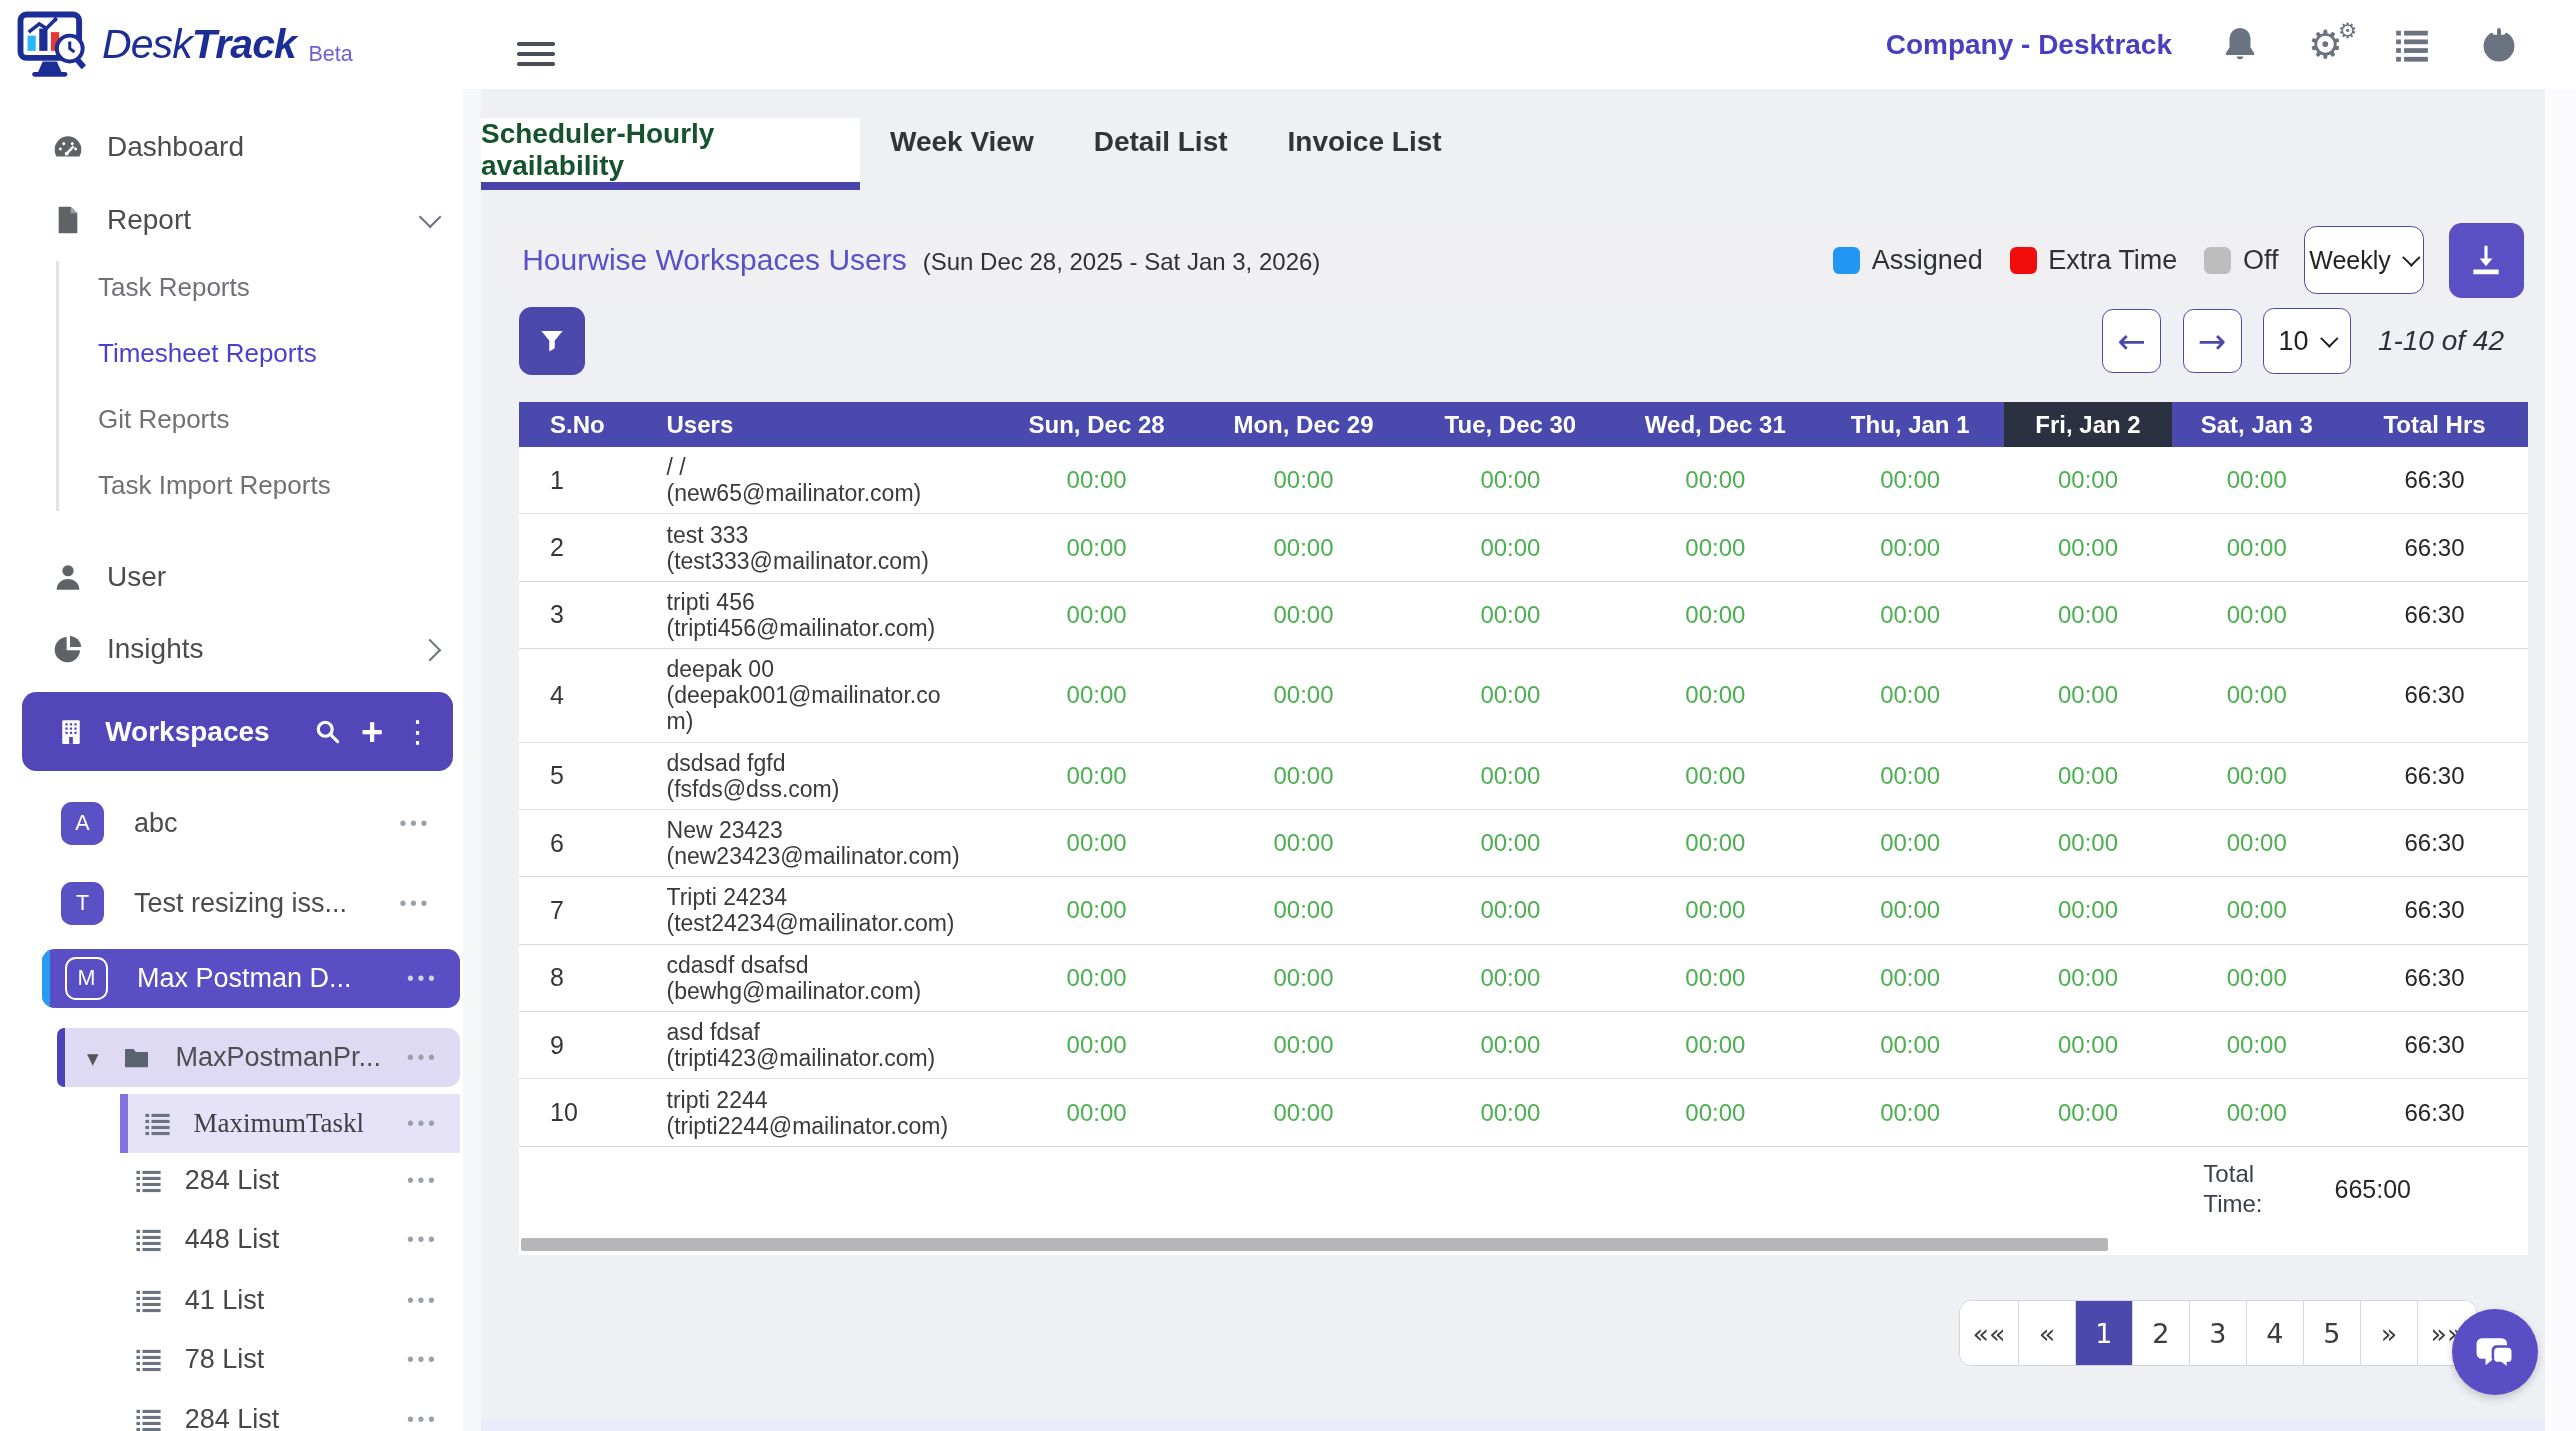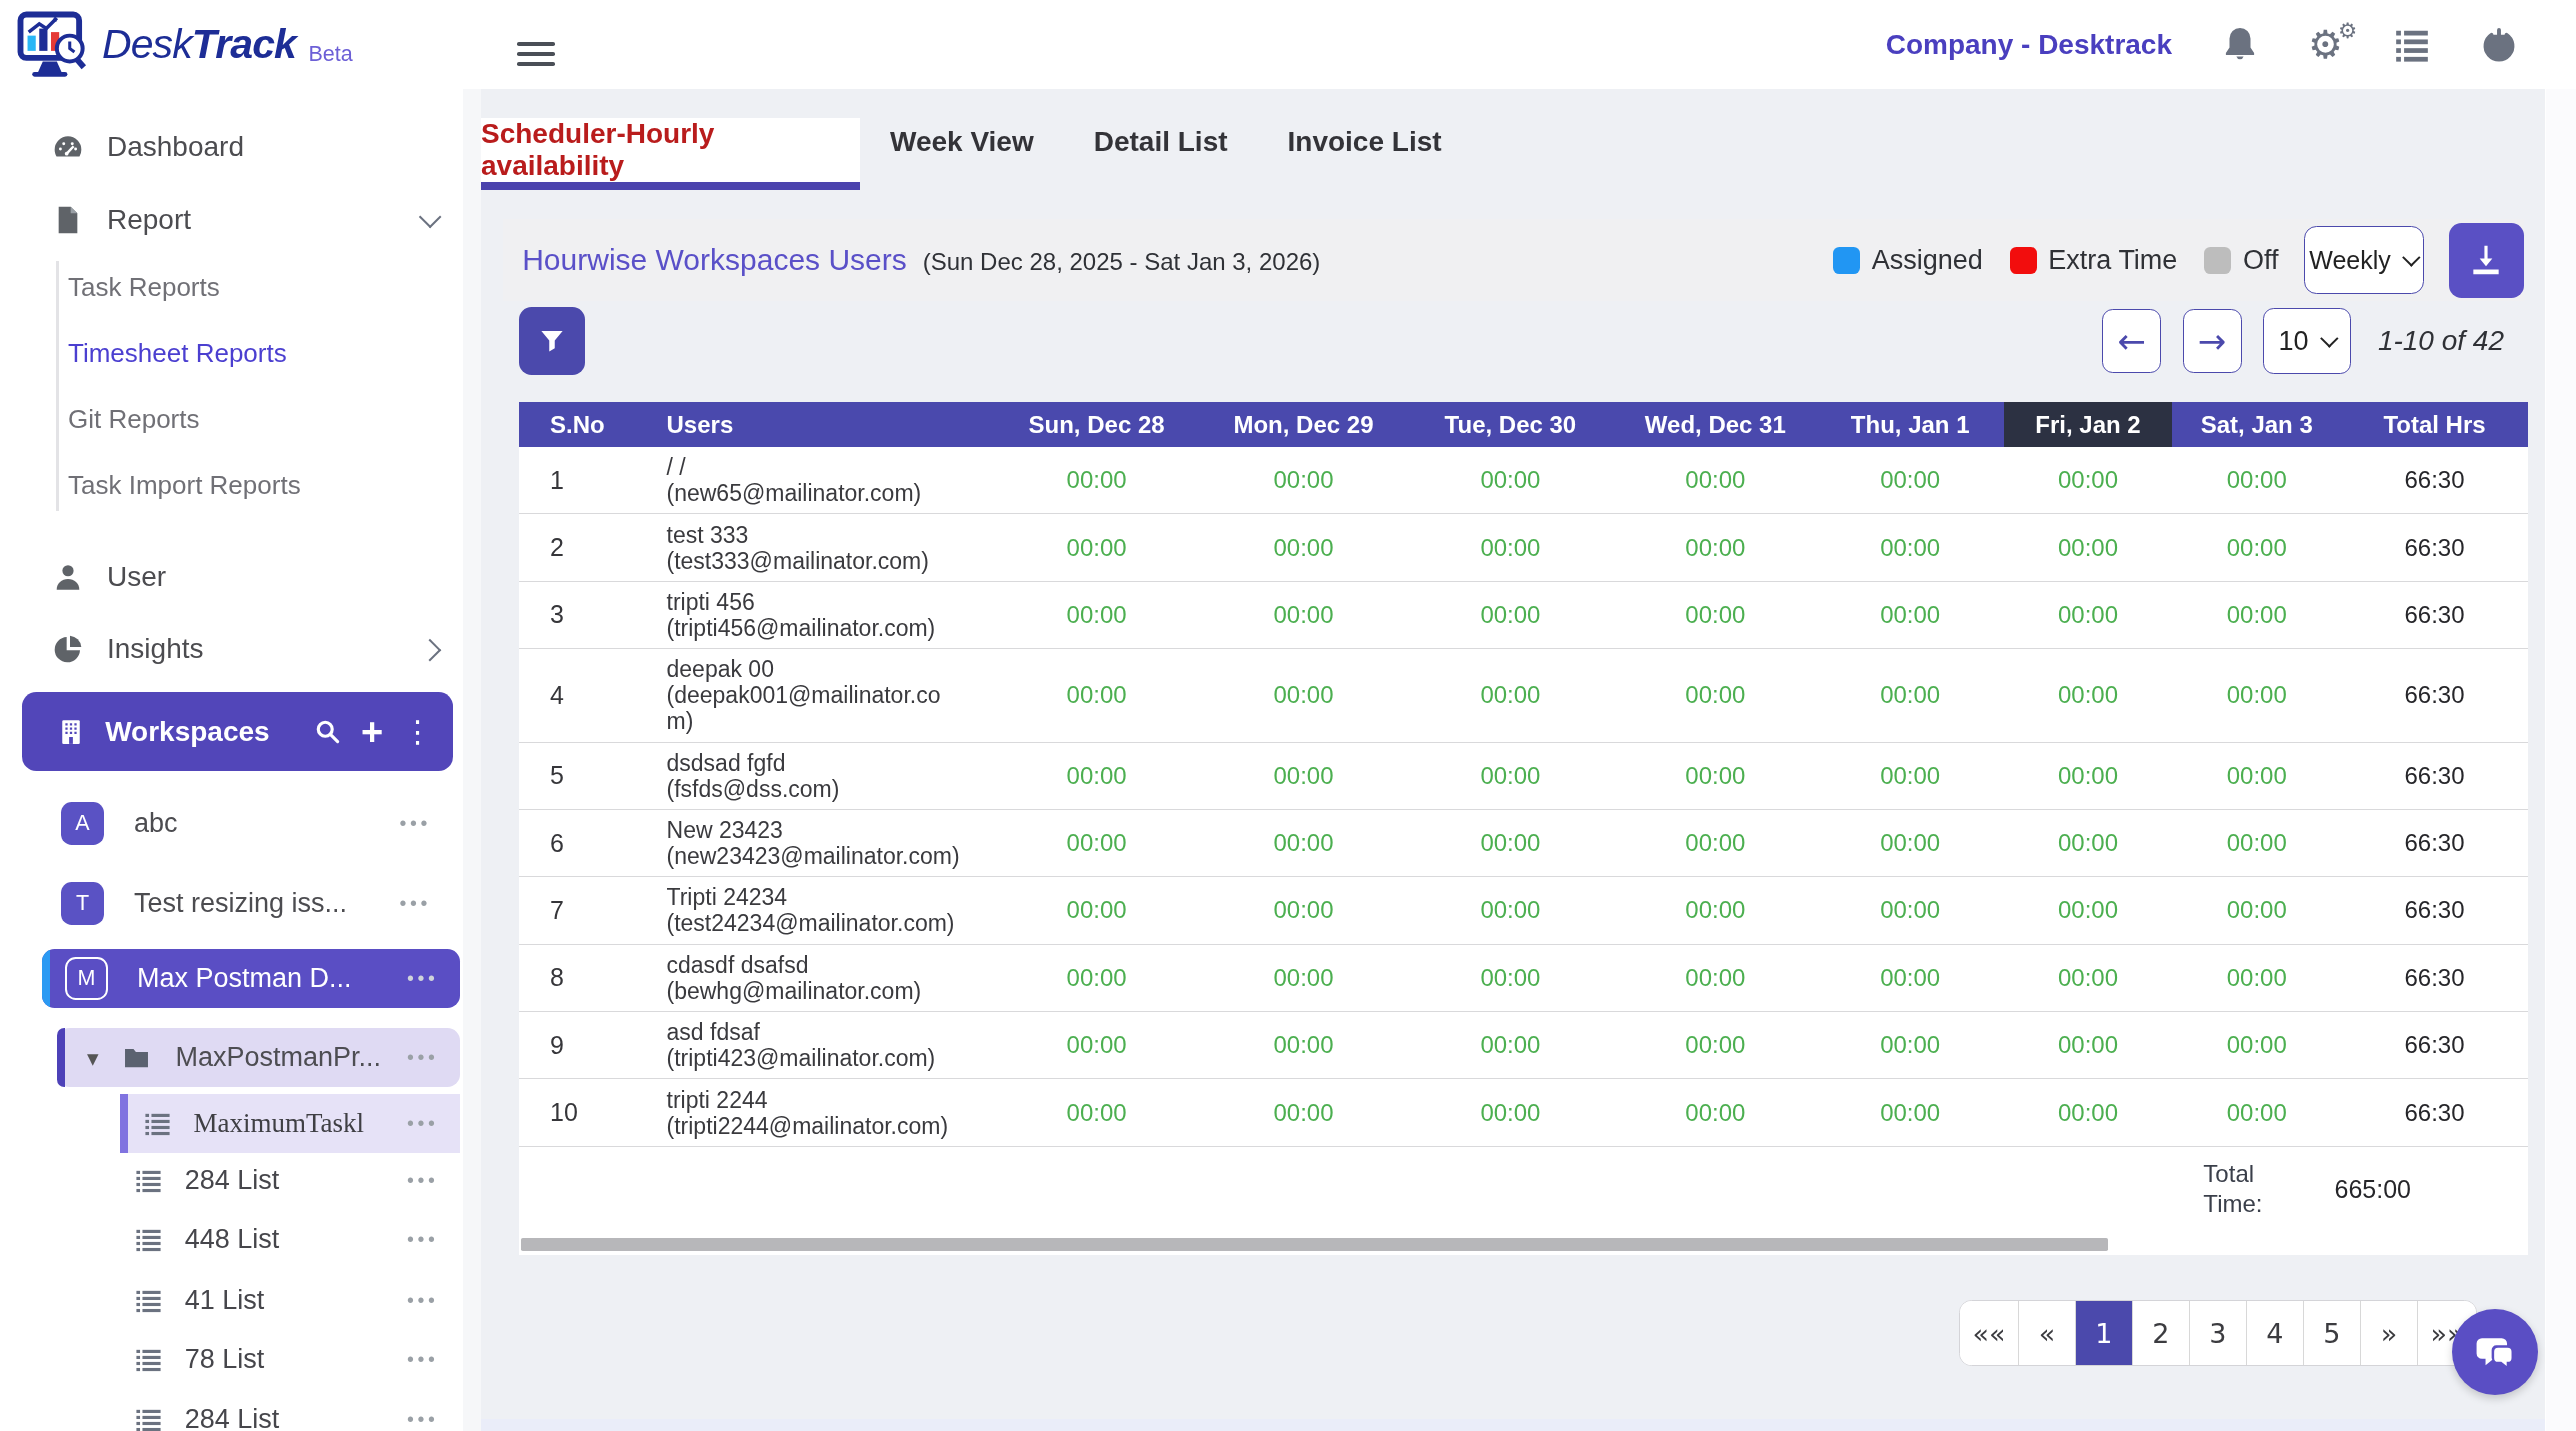--- a/index.html
+++ b/index.html
@@ -23,21 +23,21 @@
   #sidebar{position:absolute;left:0;top:89px;width:463px;height:1342px;background:#fff;z-index:4;}
   #sidebar-scroll{position:absolute;left:463px;top:89px;width:18px;height:1342px;background:#f6f7f9;z-index:3;}
   .side-item{position:absolute;left:0;width:100%;height:54px;display:flex;align-items:center;cursor:pointer;}
   .side-item .ic{position:absolute;left:52px;width:32px;height:32px;}
   .side-item .lbl{position:absolute;left:107px;font-size:28px;font-weight:500;color:#4c4c50;}
   .chev{position:absolute;right:25px;width:14.3px;height:14.3px;border-right:2.7px solid #6b7280;border-bottom:2.7px solid #6b7280;}
   .chev.down{transform:rotate(45deg);top:16px;}
   .chev.right{transform:rotate(-45deg);top:19.7px;}
   #submenu{position:absolute;left:0;top:165px;width:100%;}
   #submenu .line{position:absolute;left:56px;top:7.2px;bottom:7.2px;width:2.7px;background:#e3e3e6;}
-  .sub-item{height:66px;display:flex;align-items:center;padding-left:68px;font-size:26px;color:#707076;cursor:pointer;}
+  .sub-item{height:66px;display:flex;align-items:center;padding-left:98px;font-size:26px;color:#707076;cursor:pointer;}
   .sub-item.active{color:#4b3fd0;}
   #ws-bar{position:absolute;left:21.5px;top:603px;width:431px;height:79px;background:#5246b9;border-radius:14.3px;display:flex;align-items:center;cursor:pointer;}
   #ws-bar .ic{margin-left:34px;width:30px;height:30px;}
   #ws-bar .lbl{margin-left:19.7px;font-size:28px;font-weight:600;color:#fff;}
   #ws-actions{position:absolute;right:19.7px;display:flex;align-items:center;gap:19.7px;}
   #ws-actions .plus{color:#fff;font-size:38px;font-weight:bold;line-height:1;cursor:pointer;}
   #ws-actions .kebab-v{color:#fff;font-size:30px;cursor:pointer;}
   .ws-row{position:absolute;height:59px;display:flex;align-items:center;cursor:pointer;}
   .avatar{width:43px;height:43px;border-radius:10.7px;background:#5a52c4;color:#fff;font-size:21.5px;display:flex;align-items:center;justify-content:center;}
   .dots{color:#9aa0a6;font-size:19.7px;letter-spacing:3.6px;cursor:pointer;}
@@ -64,21 +64,21 @@
   .list-row .ic{margin-left:14.3px;width:29px;height:29px;}
   .list-row .lbl{margin-left:21.5px;font-size:27px;color:#46464b;}
   .list-row .dots{position:absolute;right:21.5px;}
   
   #main{position:absolute;left:481px;top:89px;width:2064px;height:1342px;background:#eef0f4;}
   #right-rail{position:absolute;right:0;top:89px;width:30px;height:1342px;background:#fbfbfd;}
   #bottom-strip{position:absolute;left:0;bottom:0;height:12.5px;width:100%;background:#eaedf9;}
   
   #tabs{position:absolute;left:0;top:4.5px;height:96px;display:flex;align-items:stretch;}
   .tab{display:flex;align-items:center;padding:0 30px;font-size:28px;font-weight:600;color:#333338;cursor:pointer;}
-  .tab.active{background:#fff;color:#b91c1c;width:379px;justify-content:center;border-bottom:8px solid #4b43ad;padding:0;margin-top:24px;}
+  .tab.active{background:#fff;color:#14532d;width:379px;justify-content:center;border-bottom:8px solid #4b43ad;padding:0;margin-top:24px;}
   
   #report-head{position:absolute;left:21.5px;right:21.5px;top:130px;height:82px;display:flex;align-items:center;justify-content:space-between;background:#f0f0f2;}
   #report-title-grp{display:flex;align-items:baseline;gap:16px;padding-left:19.7px;}
   #report-title{font-size:30px;font-weight:500;color:#5a50c8;}
   #report-dates{font-size:24px;color:#2f3136;}
   #report-right{display:flex;align-items:center;gap:25px;}
   .legend-item{display:flex;align-items:center;gap:11.6px;font-size:27px;color:#2f3136;}
   .legend-sq{width:27px;height:27px;border-radius:6.3px;}
   .select-box{background:#fff;border:1.8px solid #4b49ac;border-radius:12.5px;height:66px;display:flex;align-items:center;justify-content:center;gap:14.3px;font-size:25px;color:#222;cursor:pointer;}
   #weekly-select{width:118px;}

